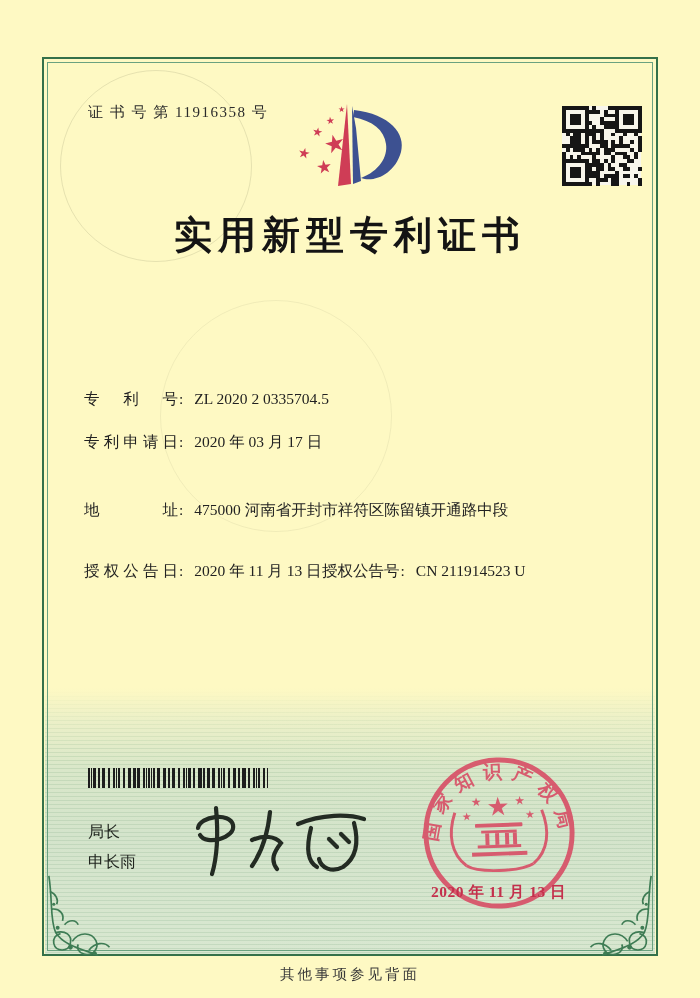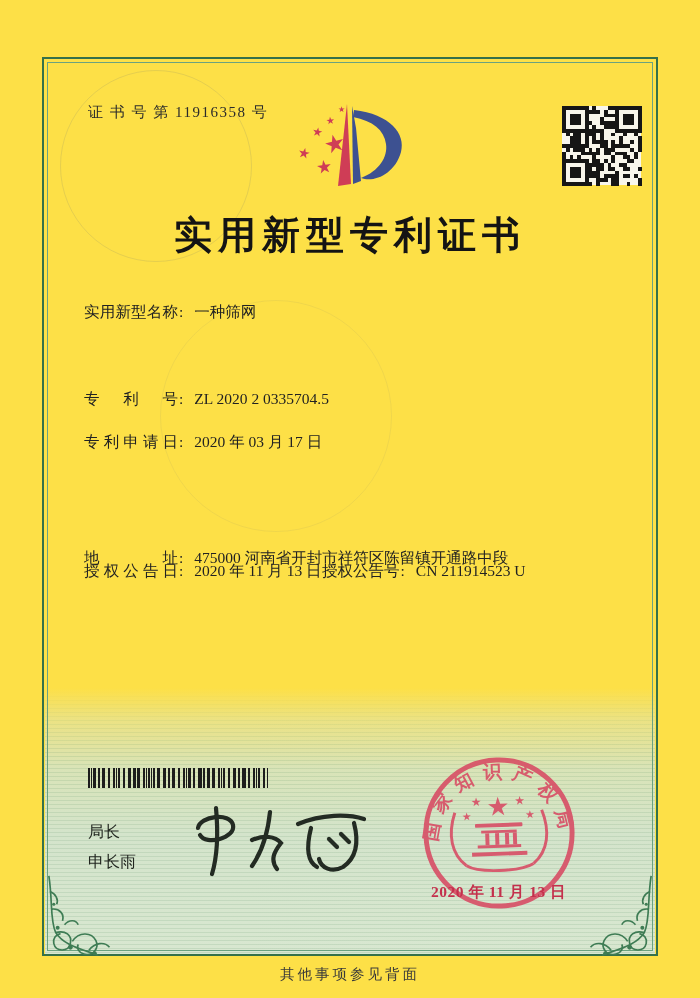--- a/index.html
+++ b/index.html
@@ -1,18 +1,18 @@
 <!DOCTYPE html>
 <html><head>
 <meta charset="utf-8">
 <style>
   html,body{margin:0;padding:0;background:#888;}
   .page{
     position:relative;width:700px;height:998px;margin:0 auto;
-    background:#fde047;overflow:hidden;
+    background:#fef9c3;overflow:hidden;
     font-family:"Liberation Serif","DejaVu Serif",serif;color:#1d1d1d;
   }
   
   .wm{position:absolute;border-radius:50%;border:1px solid rgba(140,140,105,.22);}
   .wm1{left:60px;top:70px;width:190px;height:190px;}
   .wm2{left:160px;top:300px;width:230px;height:230px;border-color:rgba(140,140,105,.12);}
   
   .green-zone{
     position:absolute;left:45px;right:45px;top:688px;bottom:44px;z-index:1;
     background:linear-gradient(180deg,rgba(214,229,205,0) 0%,rgba(214,229,205,.45) 12%,rgba(211,228,202,.85) 30%,#d4e4cb 55%,#d8e7d0 100%);
@@ -375,30 +375,27 @@
         <i style="left:26.599999999999998px;top:76px"></i>
         <i style="left:34.199999999999996px;top:76px"></i>
         <i style="left:49.4px;top:76px"></i>
         <i style="left:53.199999999999996px;top:76px"></i>
         <i style="left:64.6px;top:76px"></i>
         <i style="left:76px;top:76px"></i>
       </div>
 
     <div class="title">实用新型专利证书</div>
 
-    <div class="field-row" style="top:302px">
-      <span class="field-label">实用新型名称</span><span class="field-colon">:</span><span class="field-value">一种筛网</span>
-    </div>
     <div class="field-row" style="top:389px">
       <span class="field-label">专　利　号</span><span class="field-colon">:</span><span class="field-value">ZL 2020 2 0335704.5</span>
     </div>
     <div class="field-row" style="top:432px">
       <span class="field-label">专利申请日</span><span class="field-colon">:</span><span class="field-value">2020 年 03 月 17 日</span>
     </div>
-    <div class="field-row" style="top:548px">
+    <div class="field-row" style="top:500px">
       <span class="field-label">地　　　址</span><span class="field-colon">:</span><span class="field-value">475000 河南省开封市祥符区陈留镇开通路中段</span>
     </div>
     <div class="field-row" style="top:561px">
       <span class="field-label">授权公告日</span><span class="field-colon">:</span><span class="field-value">2020 年 11 月 13 日</span>
       <span class="pair2">
         <span>授权公告号</span><span class="field-colon">:</span><span class="field-value">CN 211914523 U</span>
       </span>
     </div>
 
 

